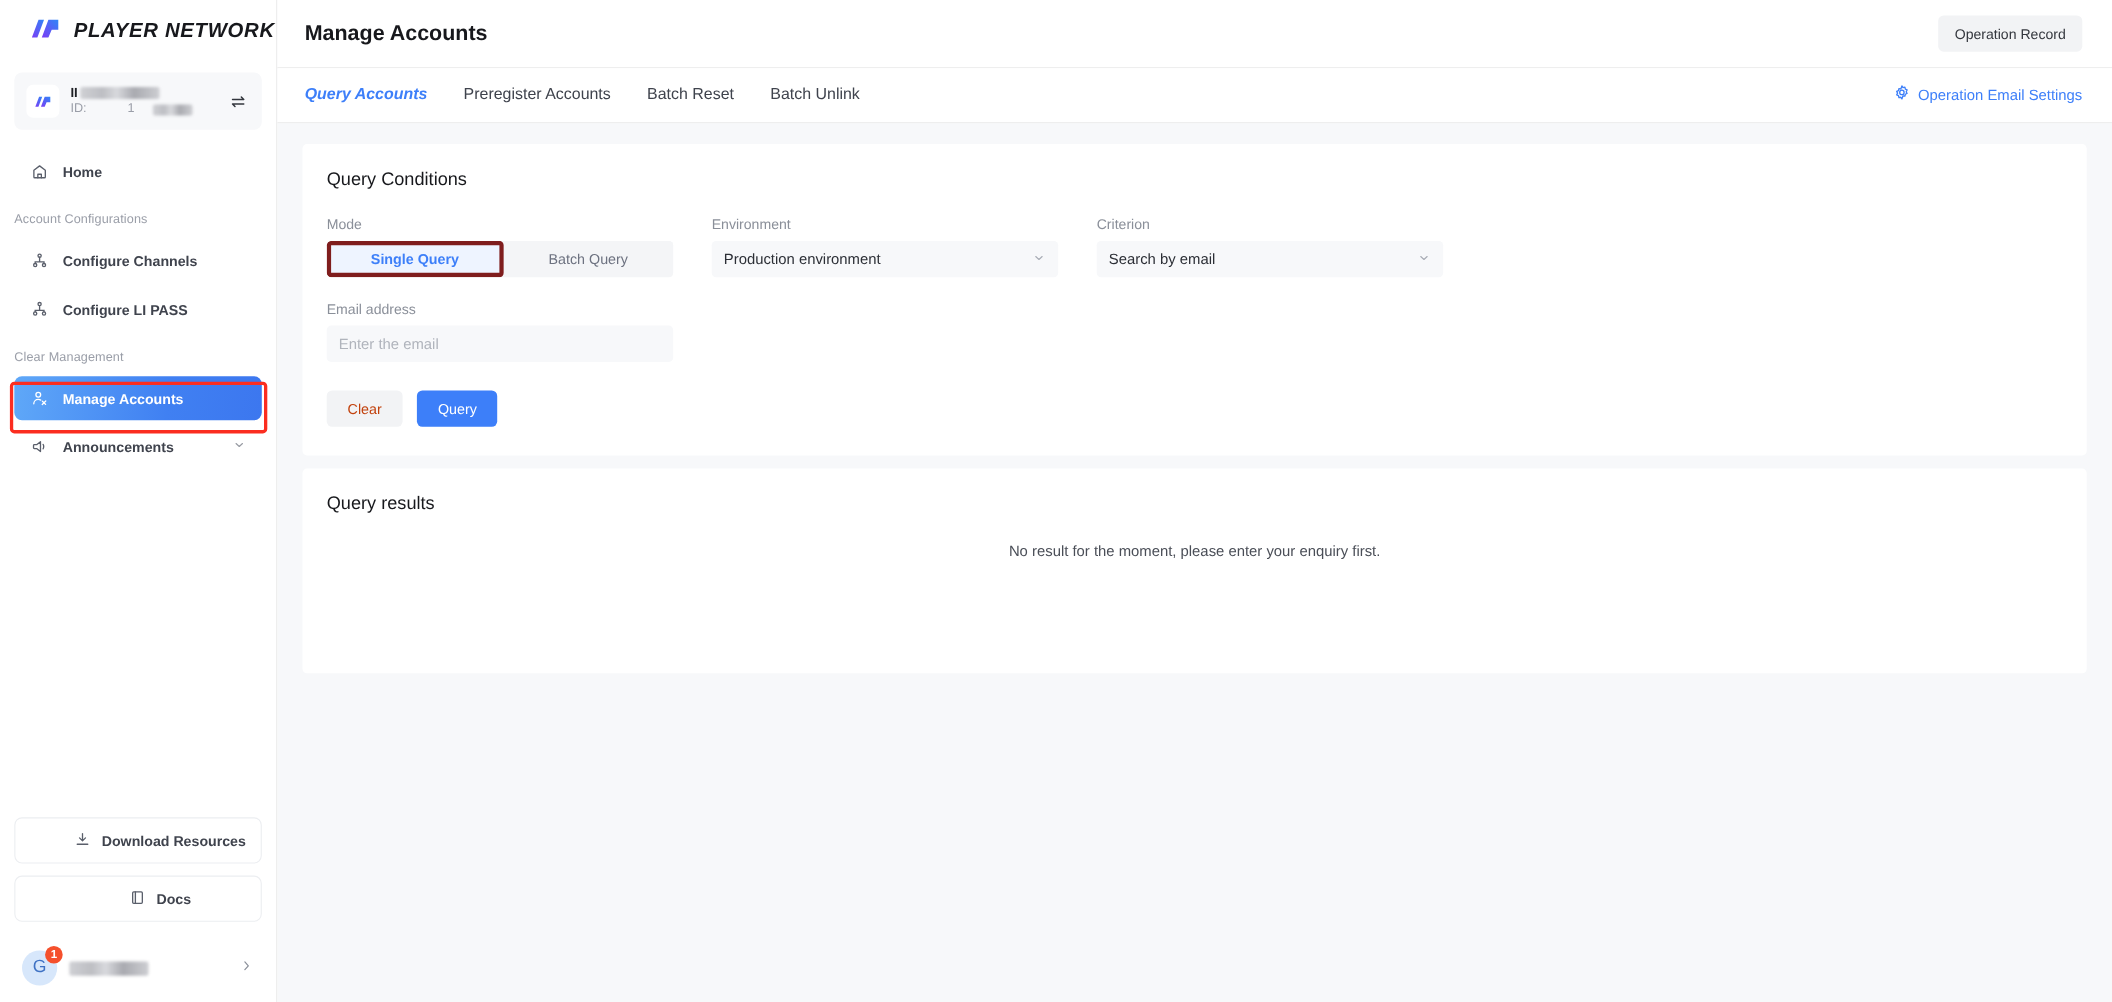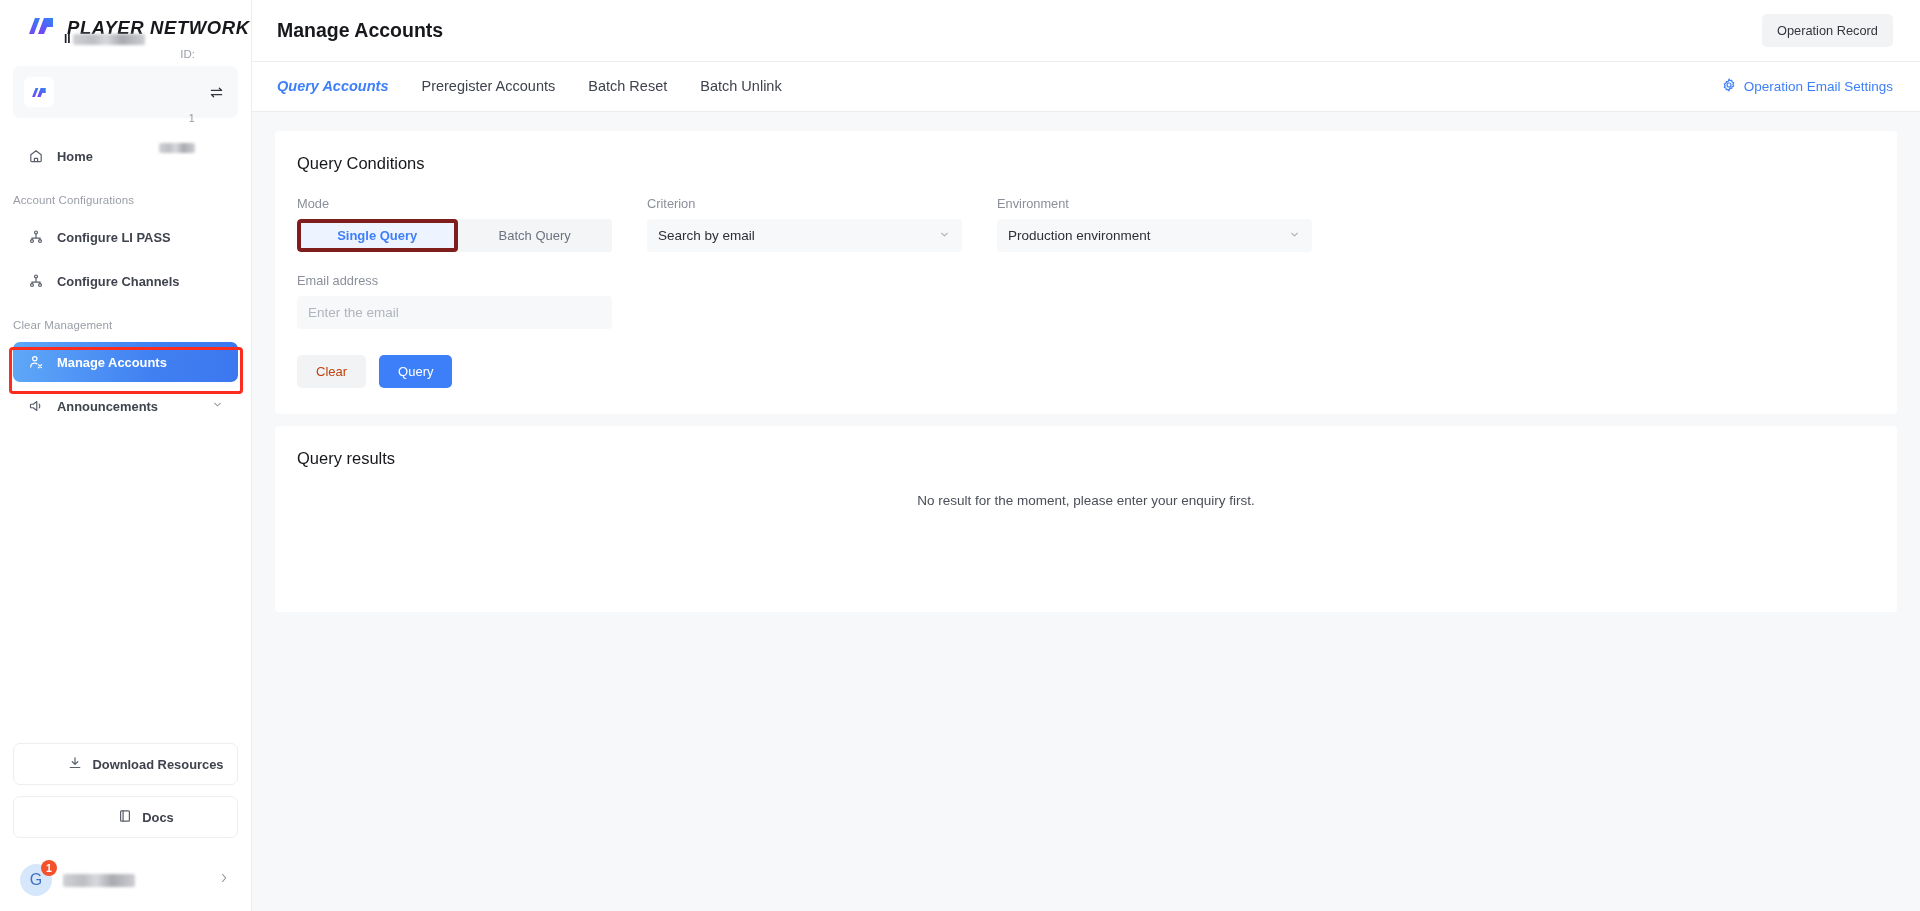--- a/index.html
+++ b/index.html
@@ -45,21 +45,21 @@
     font-size: 12px; font-weight: 700; color: #1d1f24;
     display: flex; align-items: center; gap: 2px; line-height: 15px;
   }
   .redact {
     display: inline-block; height: 11px; border-radius: 2px;
     background: linear-gradient(90deg,#cfd0d4 0%,#bdbec3 28%,#d8d9dd 46%,#a9aab0 68%,#cdced2 100%);
     filter: blur(1.4px);
   }
   .acct-id {
     font-size: 11.5px; color: #9a9ea8; line-height: 15px;
-    display: flex; align-items: flex-end; gap: 17px; flex-direction: column;
+    display: flex; align-items: center; gap: 17px;
   }
   .swap-btn {
     width: 22px; height: 22px; flex: 0 0 22px;
     display: flex; align-items: center; justify-content: center;
     cursor: pointer;
   }
 
   .nav { margin-top: 14px; flex: 0 0 auto; }
   .nav-section {
     font-size: 11.5px; color: #9a9ea8;
@@ -249,33 +249,33 @@
 
       <div class="nav-item">
         <span class="ic">
           <svg width="16" height="16" viewBox="0 0 20 20" fill="none" stroke="#5a5f6b" stroke-width="1.5" stroke-linecap="round">
             <circle cx="10" cy="4.3" r="1.8"></circle>
             <circle cx="5" cy="15" r="1.8"></circle>
             <circle cx="15" cy="15" r="1.8"></circle>
             <path d="M10 6.1v2.6M5 13.2v-1.8h10v1.8M10 8.7v2.7"></path>
           </svg>
         </span>
-        <span>Configure LI PASS</span>
+        <span>Configure Channels</span>
       </div>
 
       <div class="nav-item">
         <span class="ic">
           <svg width="16" height="16" viewBox="0 0 20 20" fill="none" stroke="#5a5f6b" stroke-width="1.5" stroke-linecap="round">
             <circle cx="10" cy="4.3" r="1.8"></circle>
             <circle cx="5" cy="15" r="1.8"></circle>
             <circle cx="15" cy="15" r="1.8"></circle>
             <path d="M10 6.1v2.6M5 13.2v-1.8h10v1.8M10 8.7v2.7"></path>
           </svg>
         </span>
-        <span>Configure Channels</span>
+        <span>Configure LI PASS</span>
       </div>
 
       <div class="nav-section">Clear Management</div>
 
       <div class="nav-item active">
         <span class="ic">
           <svg width="16" height="16" viewBox="0 0 20 20" fill="none" stroke="#ffffff" stroke-width="1.5" stroke-linecap="round" stroke-linejoin="round">
             <circle cx="8.5" cy="6" r="2.7"></circle>
             <path d="M3.4 16.4c0-3 2.3-5 5.1-5 1 0 2 .25 2.8.75"></path>
             <path d="M13.2 13.4l3.6 3.6M13 17.2l4-4"></path>
@@ -365,46 +365,46 @@
 
       <div class="card">
         <div class="card-title">Query Conditions</div>
 
         <div class="fieldrow">
           <div class="field">
             <div class="field-label">Mode</div>
             <div class="seg">
               <div class="seg-btn active">Single Query</div>
               <div class="seg-btn">Batch Query</div>
+            </div>
+          </div>
+
+          <div class="field">
+            <div class="field-label">Environment</div>
+            <div class="select">
+              <span>Production environment</span>
+              <span class="caret">
+                <svg width="13" height="13" viewBox="0 0 20 20" fill="none" stroke="#a8acb5" stroke-width="1.6" stroke-linecap="round" stroke-linejoin="round">
+                  <path d="M5.5 8l4.5 4.2L14.5 8"></path>
+                </svg>
+              </span>
             </div>
           </div>
 
           <div class="field">
             <div class="field-label">Criterion</div>
             <div class="select">
               <span>Search by email</span>
               <span class="caret">
                 <svg width="13" height="13" viewBox="0 0 20 20" fill="none" stroke="#a8acb5" stroke-width="1.6" stroke-linecap="round" stroke-linejoin="round">
                   <path d="M5.5 8l4.5 4.2L14.5 8"></path>
                 </svg>
               </span>
             </div>
           </div>
-
-          <div class="field">
-            <div class="field-label">Environment</div>
-            <div class="select">
-              <span>Production environment</span>
-              <span class="caret">
-                <svg width="13" height="13" viewBox="0 0 20 20" fill="none" stroke="#a8acb5" stroke-width="1.6" stroke-linecap="round" stroke-linejoin="round">
-                  <path d="M5.5 8l4.5 4.2L14.5 8"></path>
-                </svg>
-              </span>
-            </div>
-          </div>
         </div>
 
         <div class="fieldrow row2">
           <div class="field">
             <div class="field-label">Email address</div>
             <div class="input">Enter the email</div>
           </div>
         </div>
 
         <div class="actions">

